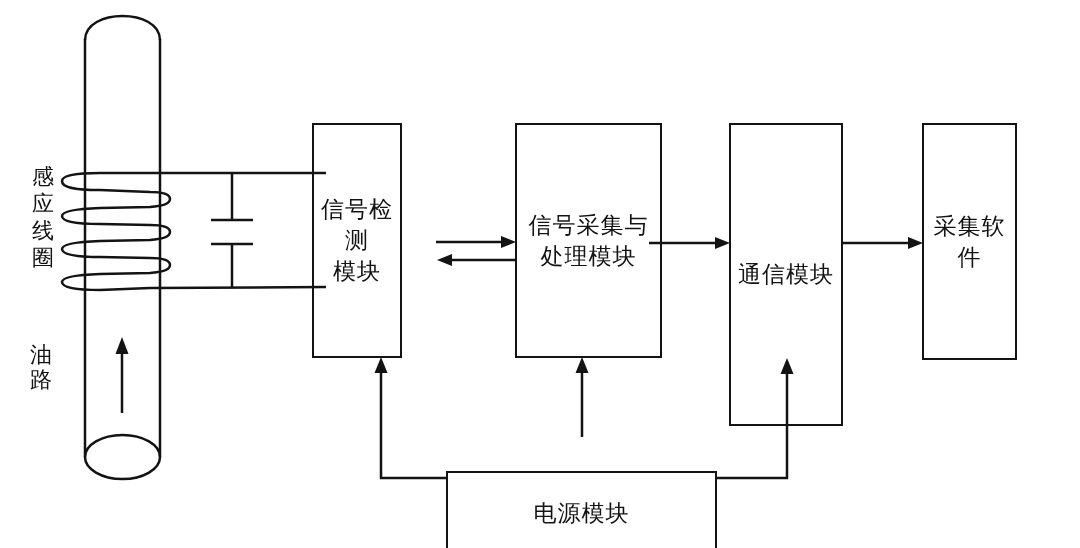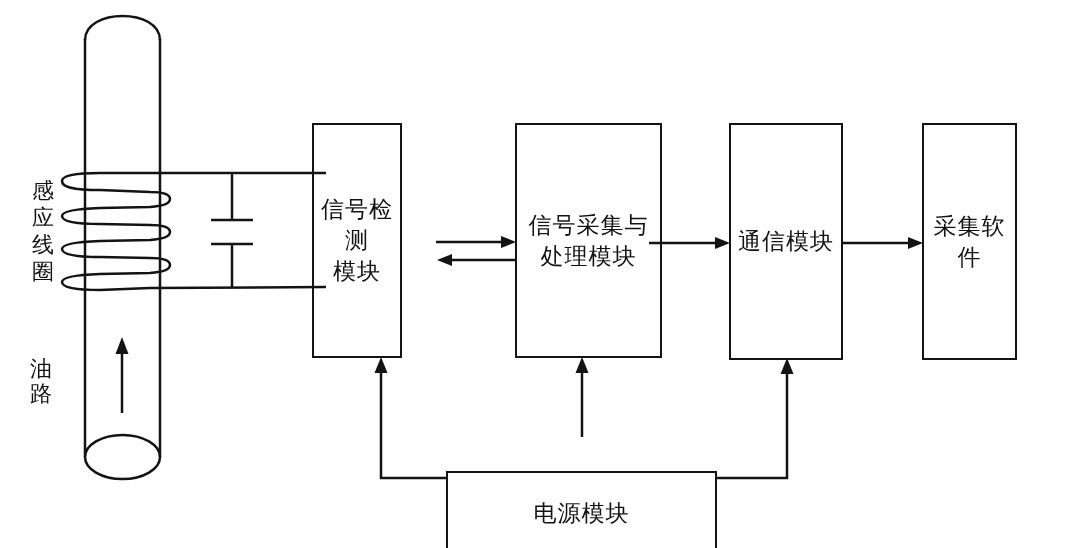--- a/index.html
+++ b/index.html
@@ -39,37 +39,36 @@
     white-space: pre-line;
     color: #131313;
   }
   .vlabel {
     position: absolute;
     text-align: center;
     font-size: 22px;
     color: #131313;
     letter-spacing: 0;
     word-break: break-all;
-    margin-top: 14px;
   }
   #coil-label {
     left: 30px;
     top: 163px;
     width: 26px;
     line-height: 27px;
   }
   #oil-label {
     left: 27px;
     top: 342px;
     width: 28px;
     line-height: 25px;
   }
   #box-signal-detection        { left: 312px; top: 123px; width: 90px; height: 235px; }
   #box-signal-processing       { left: 515px; top: 123px; width: 147px; height: 235px; }
-  #box-communication           { left: 729px; top: 123px; width: 114px; height: 237px; }
+  #box-communication           { left: 729px; top: 123px; width: 114px; height: 303px; }
   #box-acquisition-software    { left: 922px; top: 123px; width: 95px; height: 237px; text-align: center; }
   #box-power                   { left: 446px; top: 436px; width: 271px; height: 84px; margin-top: 35px; }
 </style>
 </head>
 <body>
 
 <div id="stage">
 
   <svg id="wires" width="1080" height="548" viewBox="0 0 1080 548">
     <g stroke="#131313" fill="none">

